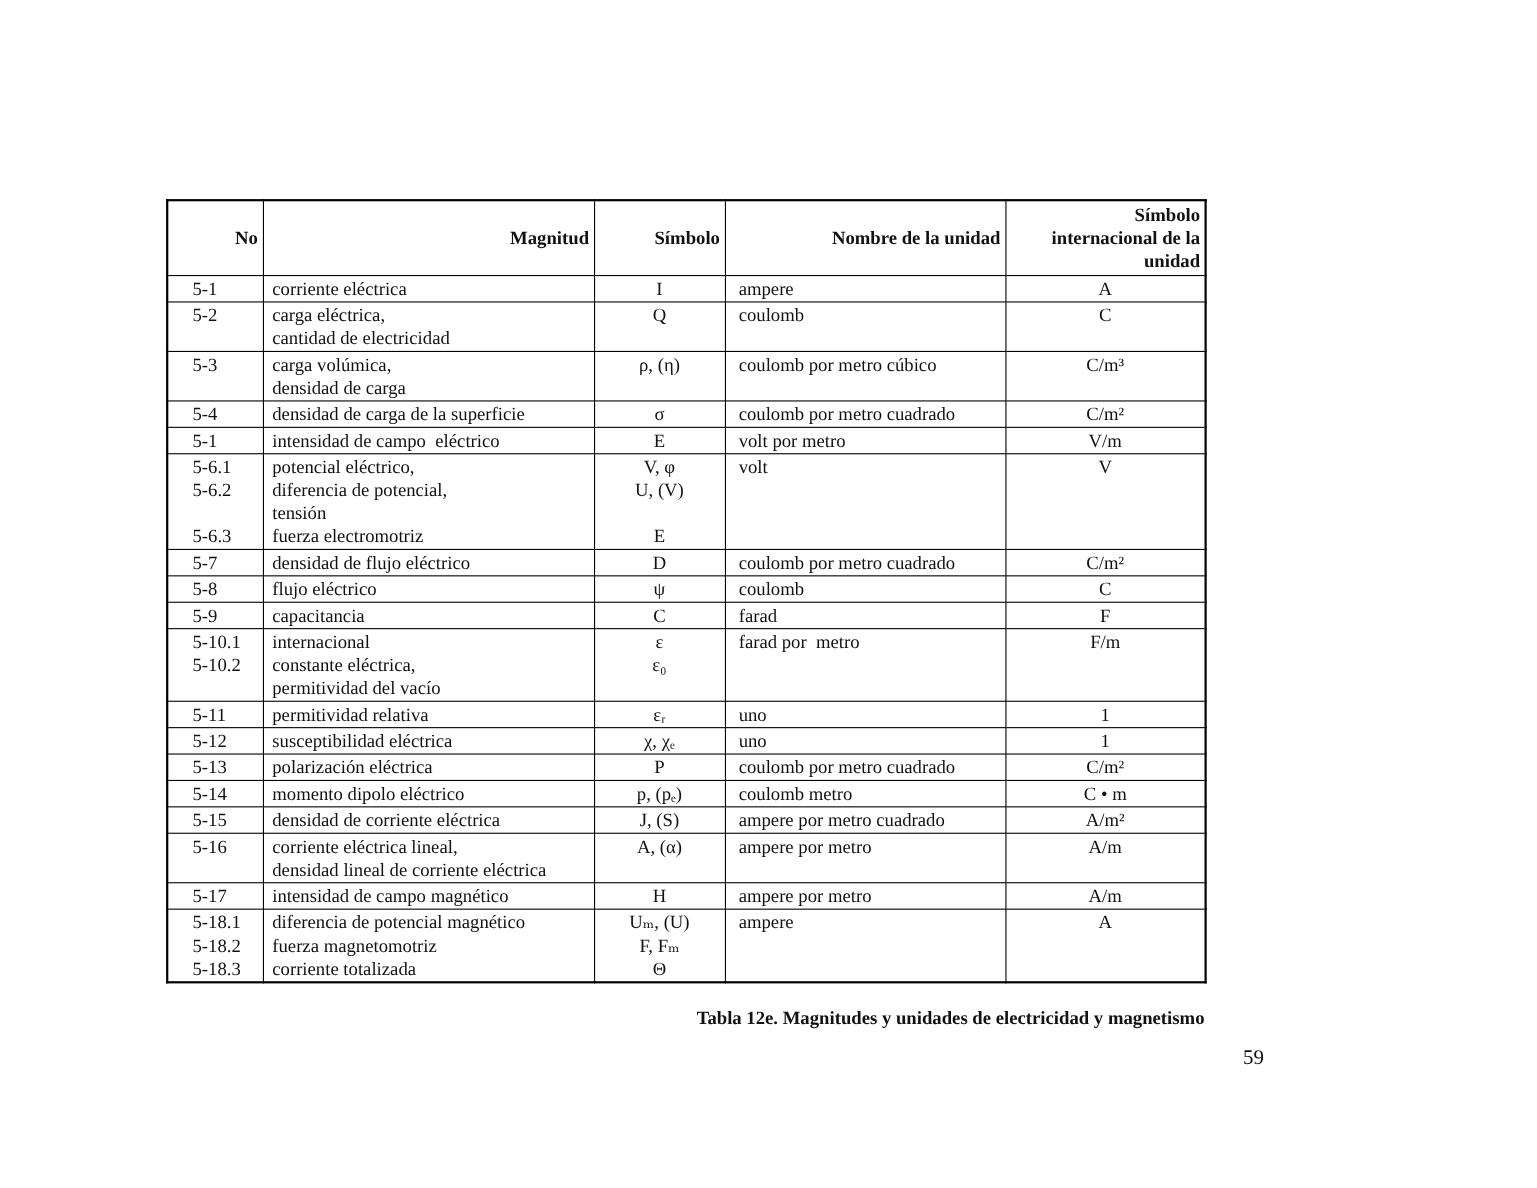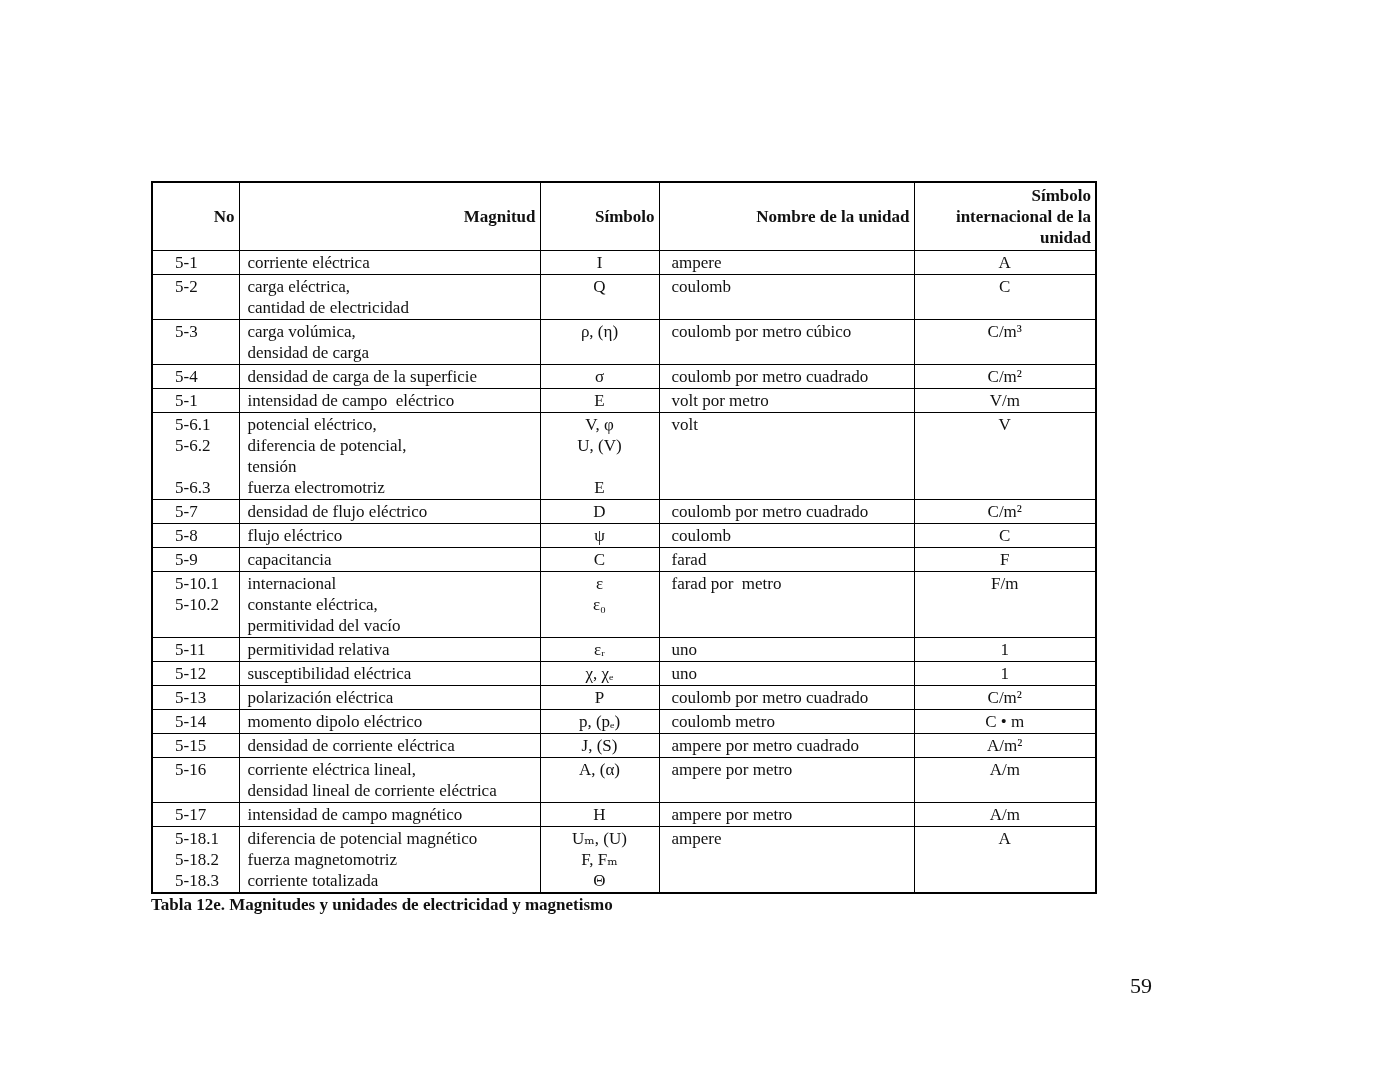--- a/index.html
+++ b/index.html
@@ -46,31 +46,31 @@
   table.mag-table td {
     vertical-align: top;
     text-align: left;
   }
   table.mag-table td.c-no { padding-left: 22px; }
   table.mag-table td.c-mag { }
   table.mag-table td.c-sym { text-align: center; }
   table.mag-table td.c-unit { padding-left: 12px; }
   table.mag-table td.c-isym { text-align: center; }
   .table-caption {
-    margin-top: 1px;
+    margin-top: 22px;
     width: 944px;
-    text-align: left;
+    text-align: right;
     font-weight: bold;
     font-size: 17px;
   }
   .page-number {
     position: absolute;
     left: 1130px;
-    top: 973px;
-    font-size: 22px;
+    top: 951px;
+    font-size: 19px;
   }
 </style>
 </head>
 <body>
 
 <div class="doc-table-wrap">
   <table class="mag-table">
     <colgroup>
       <col style="width:87px">
       <col style="width:301px">

